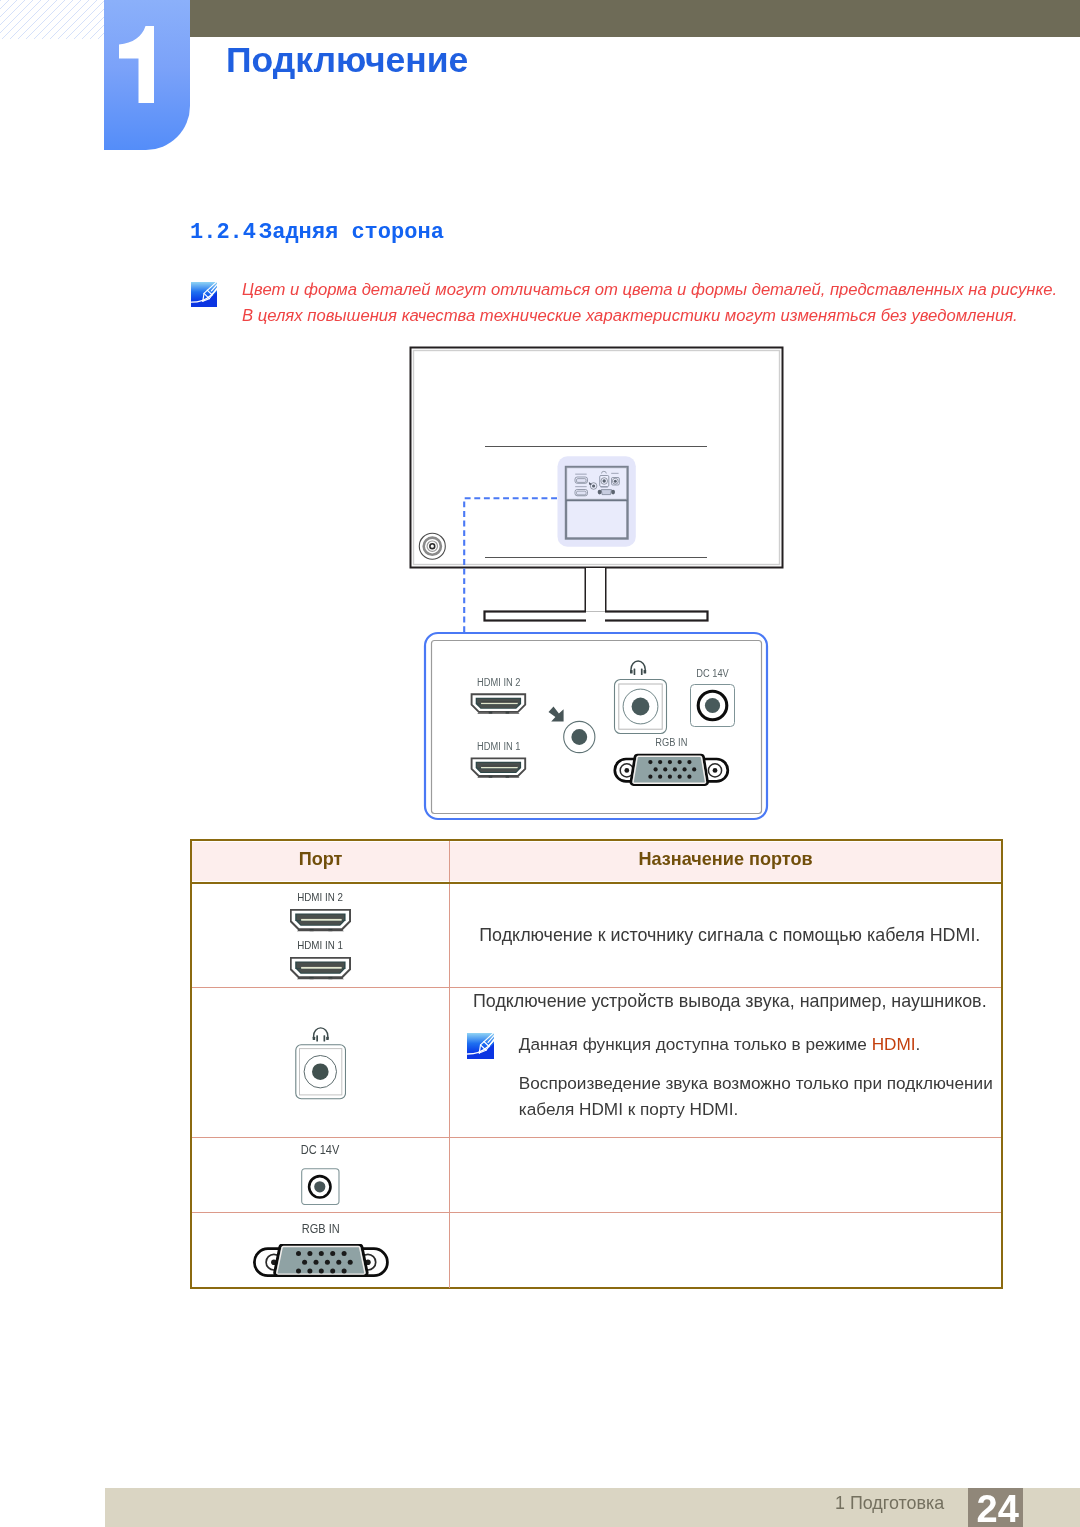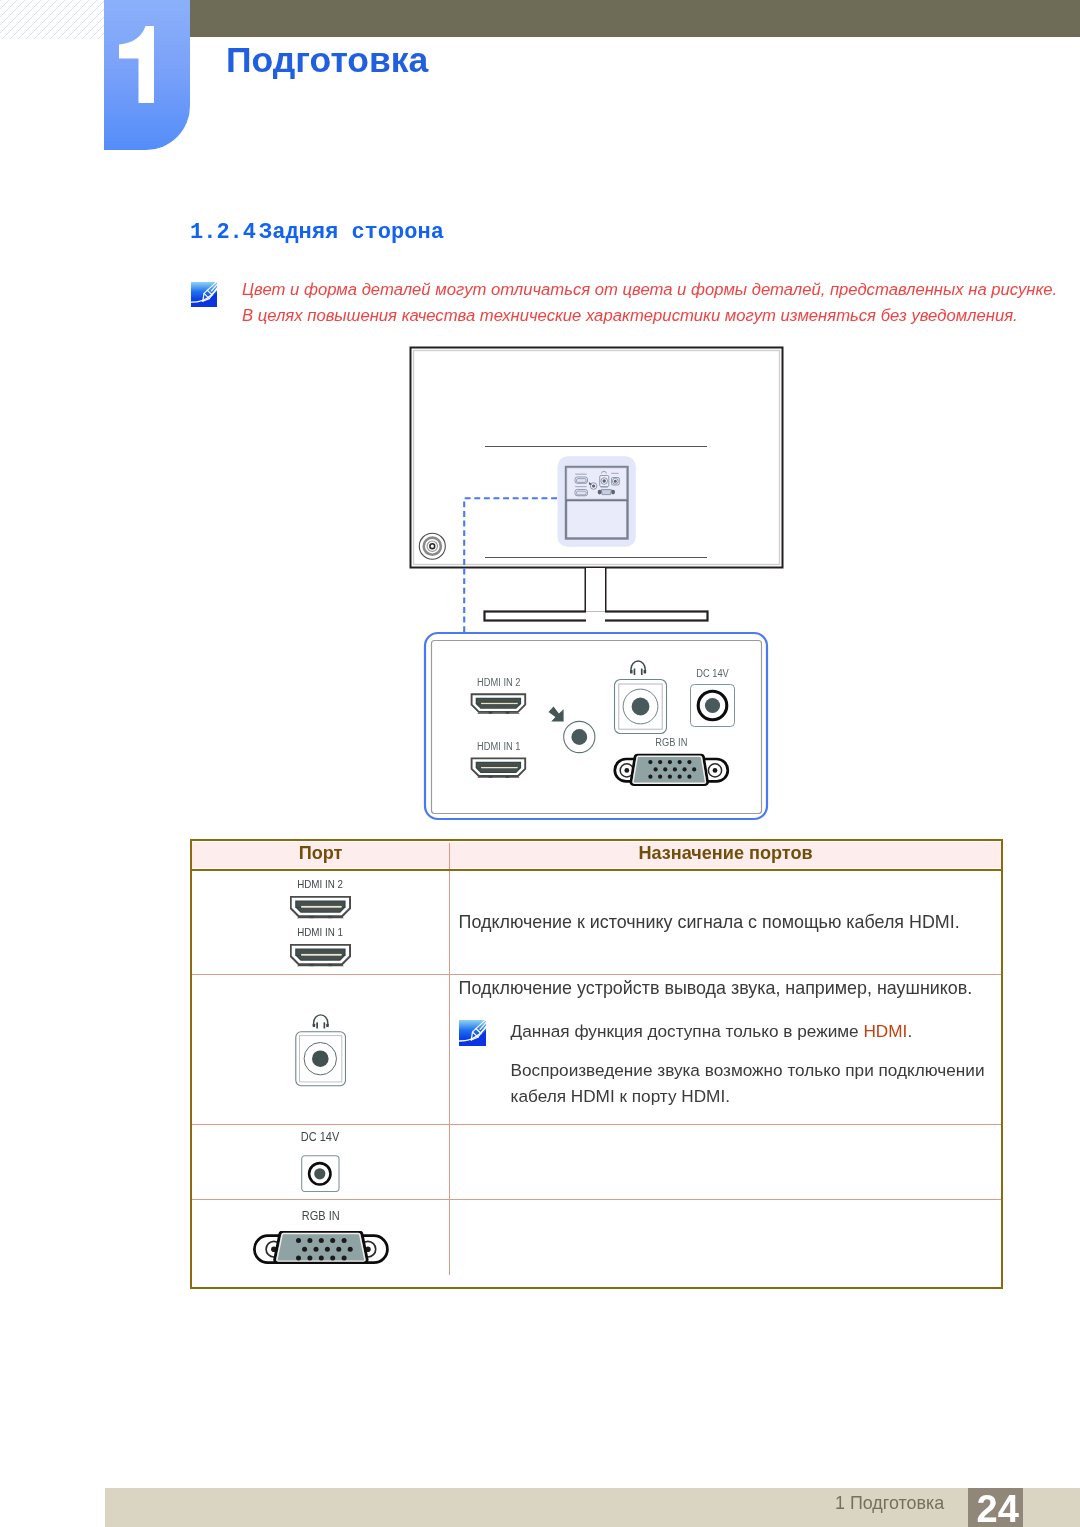--- a/index.html
+++ b/index.html
@@ -29,21 +29,21 @@
   .notetext1,.notetext2{position:absolute;left:242px;font-family:"Liberation Sans",sans-serif;
     font-size:16.67px;color:#ef4444;white-space:nowrap;font-style:italic;}
   .notetext1{top:279.5px;}
   .notetext2{top:306px;}
 
 
   
   .porttable{position:absolute;left:190px;top:839px;width:813px;height:450.3px;
     border:2.1px solid #8b6a10;box-sizing:border-box;}
   .trow{display:flex;box-sizing:border-box;}
-  .thead{height:30px;background:#ffffff;border-bottom:2.1px solid #8b6a10;position:relative;align-items:flex-end;}
+  .thead{height:43px;background:#ffffff;border-bottom:2.1px solid #8b6a10;position:relative;}
   .thead::before{content:"";position:absolute;left:0;top:1.3px;right:0;bottom:1.3px;background:#fdeeed;}
   .thead>*{position:relative;z-index:1;}
   .r1{height:104px;border-bottom:1.5px solid #dc9a8a;}
   .r2{height:150px;border-bottom:1.5px solid #dc9a8a;}
   .r3{height:74.5px;border-bottom:1.5px solid #dc9a8a;}
   .r4{height:75.8px;}
   .tc1{width:258px;box-sizing:border-box;border-right:1.5px solid #dc9a8a;
     display:flex;flex-direction:column;align-items:center;justify-content:center;}
   .r1 .tc1{padding-top:0px;}
   .tc2{flex:1;box-sizing:border-box;display:flex;flex-direction:column;justify-content:center;}
@@ -55,21 +55,21 @@
     line-height:11.5px;transform:scaleX(0.845);}
   .r3 .plab,.r4 .plab{font-size:12.6px;line-height:12.5px;transform:scaleX(0.875);}
   .picon{display:block;}
   .picon.dc{margin-top:11px;}
   .picon.vg{margin-top:9px;}
   .r3 .tc1{padding-top:0px;}
   .r4 .tc1{padding-top:0px;}
   .r2 .tc1{padding-bottom:2px;}
   .picon.hd{margin-top:6.5px;margin-bottom:6px;}
   .picon.hd:last-child{margin-bottom:0;}
-  .dcell{padding-left:8.6px;}
+  .dcell{padding-left:8.6px;align-items:center;}
   .dtext{font-family:"Liberation Sans",sans-serif;font-size:17.9px;color:#3a3a3a;white-space:nowrap;}
   .subnote{display:flex;margin-top:18.5px;}
   .subicon{flex:0 0 27px;margin-right:25px;margin-top:2px;}
   .subtexts div{font-family:"Liberation Sans",sans-serif;font-size:17.2px;color:#3a3a3a;
     line-height:26.3px;white-space:nowrap;}
   .subtexts div:first-child{margin-bottom:13px;}
   .hl{color:#c4400e;}
 
   
   .footerbar{position:absolute;left:105px;top:1488px;width:975px;height:39px;background:#dad5c3;}
@@ -86,21 +86,21 @@
 <div class="page">
 
   <div class="hatch"></div>
   <div class="olivebar"></div>
   <div class="chaptertab">
     <svg class="chapnum" viewBox="0 0 86 150" width="86" height="150">
       <path d="M50 26 L41.5 26 C38.0 37.0 29.0 43.0 15.0 44.5 L15.0 58.5 L34.5 58.5 L34.5 103 L50 103 Z" fill="#ffffff"></path>
     </svg>
 
   </div>
-  <div class="chaptitle">Подготовка</div>
+  <div class="chaptitle">Подключение</div>
 
   <div class="sectitle">
     <span class="secnum">1.2.4</span><span class="secname">Задняя сторона</span>
   </div>
 
   <svg class="noteicon" viewBox="0 0 26 25" width="26" height="25">
       <use href="#noteicon"></use>
     </svg>
   <div class="notetext1">Цвет и форма деталей могут отличаться от цвета и формы деталей, представленных на рисунке.</div>
   <div class="notetext2">В целях повышения качества технические характеристики могут изменяться без уведомления.</div>

